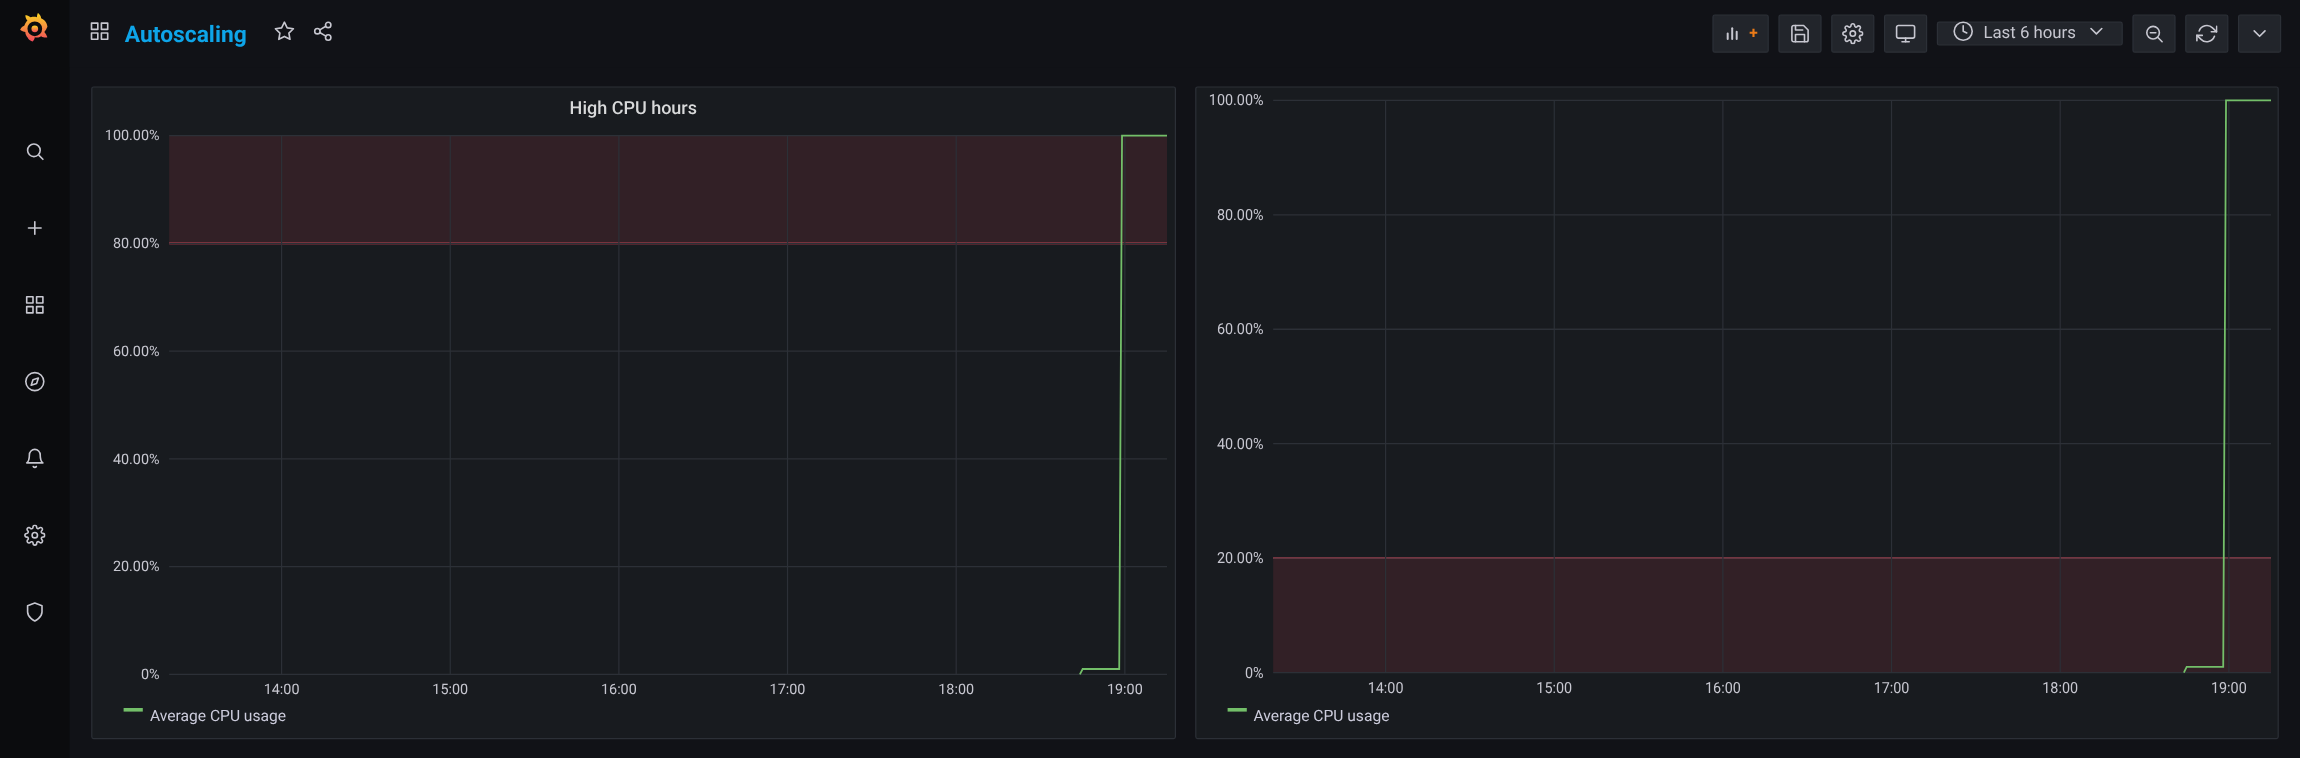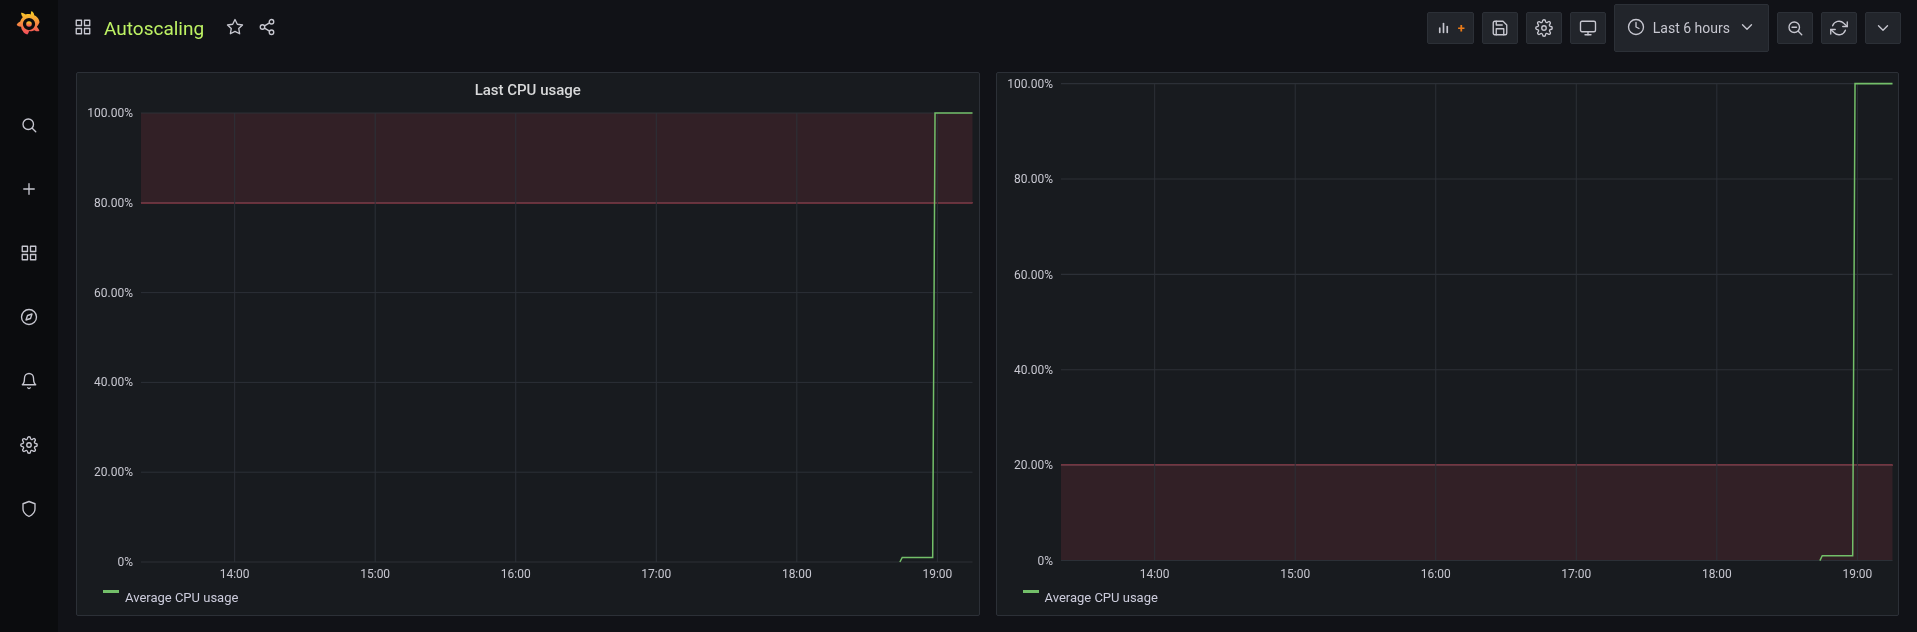--- a/index.html
+++ b/index.html
@@ -26,29 +26,29 @@
   .sidebar-icons { display:flex; flex-direction:column; align-items:center; gap:24px; margin-top:40px; }
   .side-btn { width:40px; height:40px; display:flex; align-items:center; justify-content:center;
     border-radius:2px; cursor:pointer; color:#c7c7d0; }
 
   
   .main { flex:1; display:flex; flex-direction:column; min-width:0; }
 
   
   .topbar { height:56px; background:var(--bg-0); display:flex; align-items:center; padding:0 16px; gap:12px; }
   .topbar .grid-ico { color:#c7c7d0; }
-  .topbar h1 { font-size:19px; font-weight:400; margin:0; color:#bef264;text-align:center; }
+  .topbar h1 { font-size:19px; font-weight:700; margin:0; color:#0ea5e9;text-align:center; }
   .topbar .title-icons { display:flex; gap:14px; margin-left:10px; color:#c7c7d0; }
   .topbar .spacer { flex:1; }
   .topbar .right { display:flex; align-items:center; gap:8px; }
   .icon-btn { height:32px; min-width:34px; padding:0 8px; background:var(--bg-2); border:1px solid var(--border);
     border-radius:2px; display:flex; align-items:center; justify-content:center; gap:6px; color:#c7c7d0;
     cursor:pointer; font-size:13px; }
   .icon-btn .plus { color:var(--accent); font-weight:700; margin-left:-2px; }
-  .time-picker { height:48px; background:var(--bg-2); border:1px solid var(--border); border-radius:2px;
+  .time-picker { height:20px; background:var(--bg-2); border:1px solid var(--border); border-radius:2px;
     padding:0 12px; display:flex; align-items:center; gap:8px; color:#c7c7d0; cursor:pointer; }
 
   
   .dash-body { flex:1; padding:16px 18px; display:flex; gap:16px; min-height:0; }
   .panel { flex:1; background:var(--bg-1); border:1px solid var(--border); border-radius:2px;
     display:flex; flex-direction:column; min-width:0; }
   .panel-title { text-align:center; font-size:15px; font-weight:500; color:#d8d9da; padding:8px 0 4px; }
   .panel-chart { flex:1; position:relative; min-height:0; }
   .panel-legend { display:flex; align-items:flex-start; gap:6px; padding:4px 0 10px 26px; font-size:13px;
     color:var(--text-0); }
@@ -219,21 +219,21 @@
         <svg class="icon" viewBox="0 0 24 24">
             <polyline points="6 9 12 15 18 9"></polyline>
           </svg>
       </div>
     </div>
   </div>
 
   <div class="dash-body">
 
     <section class="panel">
-      <div class="panel-title">Last CPU usage</div>
+      <div class="panel-title">High CPU hours</div>
       <div class="panel-chart">
           <svg viewBox="0 0 902 483" preserveAspectRatio="none">
             <rect class="thresh-fill" x="64" y="10" width="832" height="89.79999999999998"></rect>
             <line class="thresh-line" x1="64" y1="99.79999999999998" x2="896" y2="99.79999999999998"></line>
             <line class="grid-line" x1="157.74647887323943" y1="10" x2="157.74647887323943" y2="459"></line>
             <text class="axis-label" x="157.74647887323943" y="475" text-anchor="middle">14:00</text>
             <line class="grid-line" x1="298.3661971830986" y1="10" x2="298.3661971830986" y2="459"></line>
             <text class="axis-label" x="298.3661971830986" y="475" text-anchor="middle">15:00</text>
             <line class="grid-line" x1="438.98591549295776" y1="10" x2="438.98591549295776" y2="459"></line>
             <text class="axis-label" x="438.98591549295776" y="475" text-anchor="middle">16:00</text>

